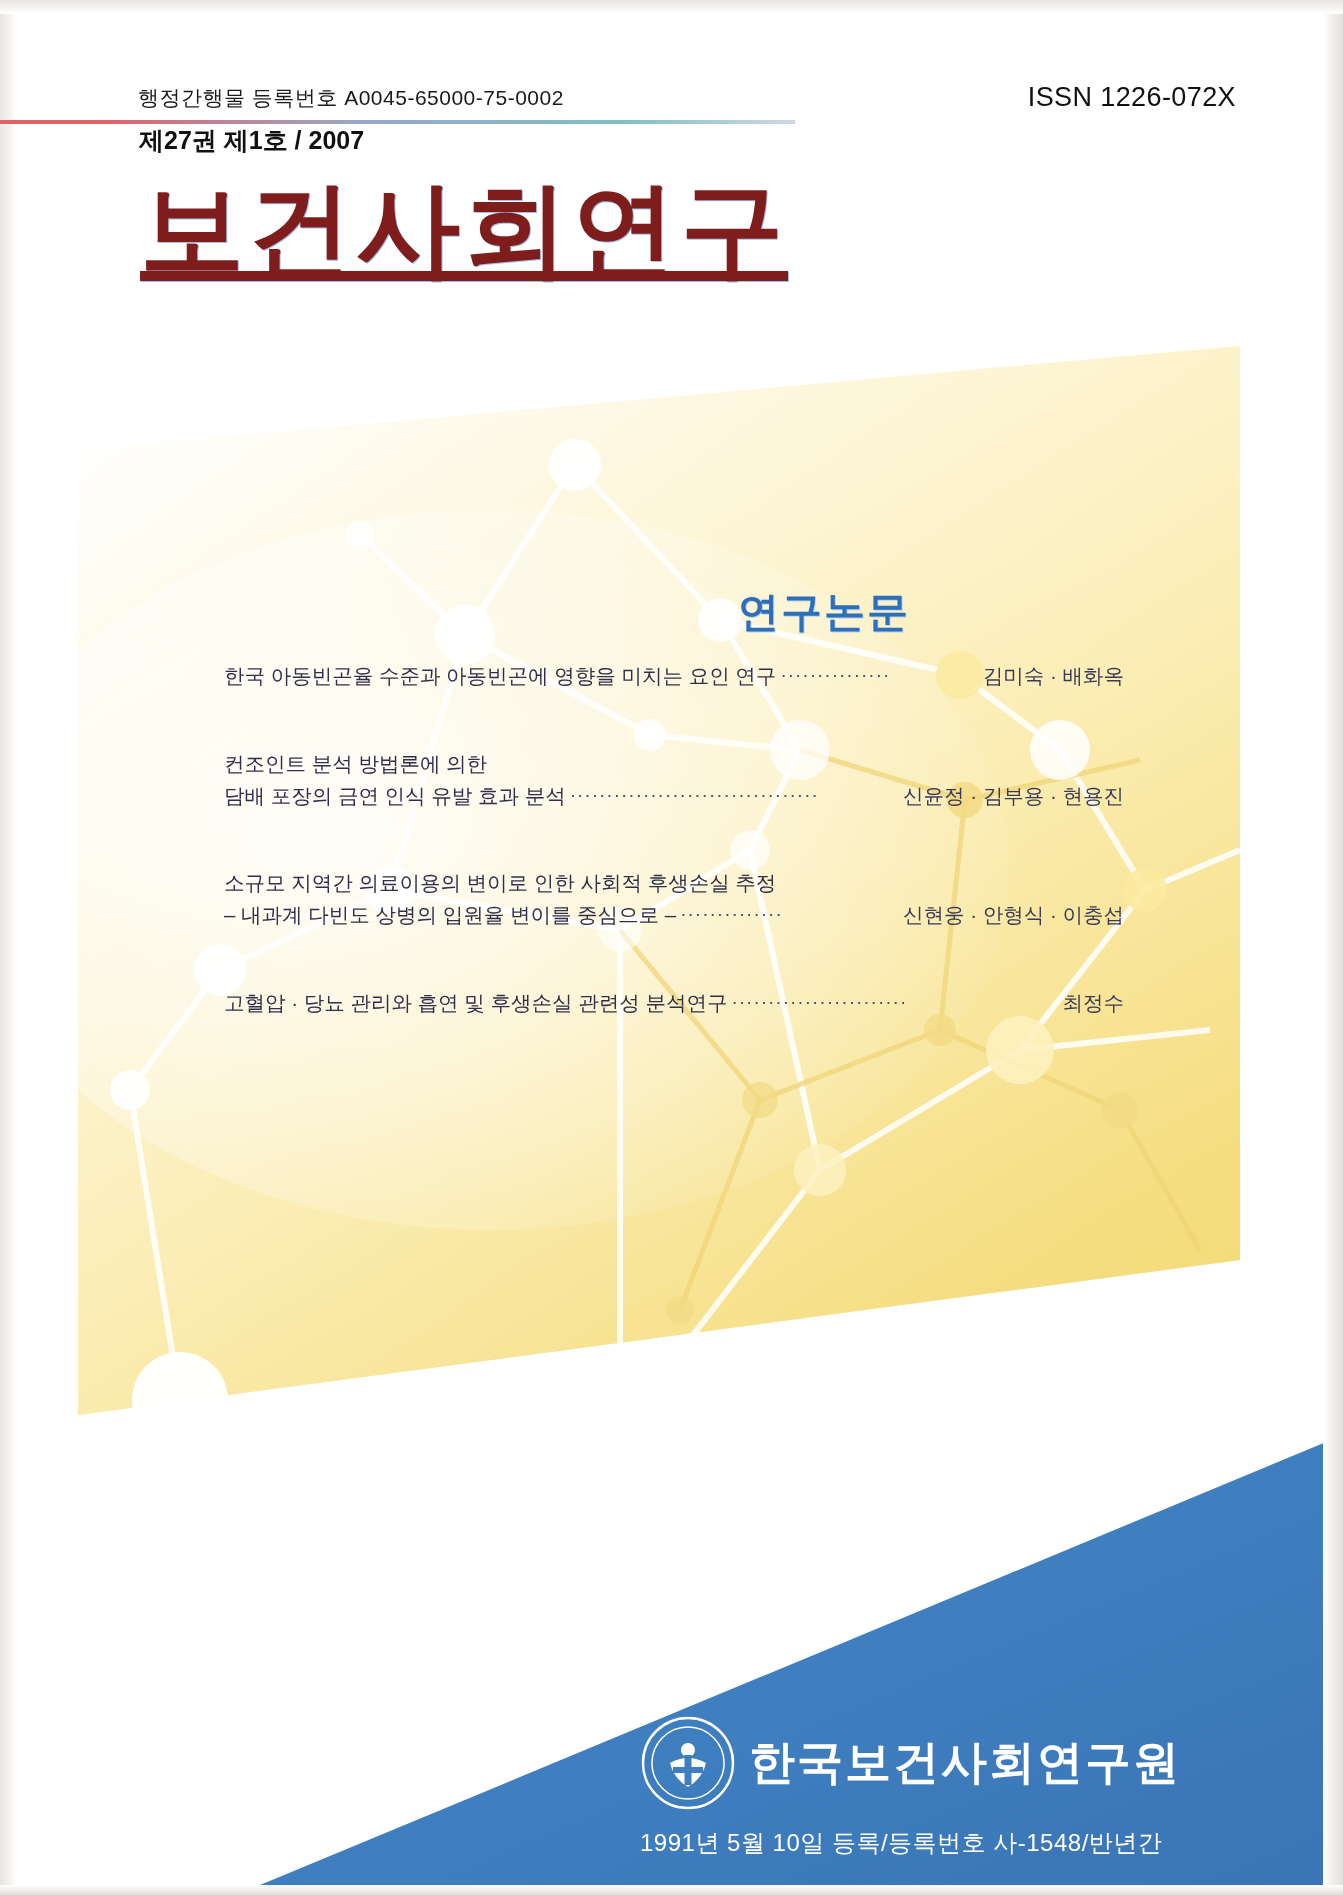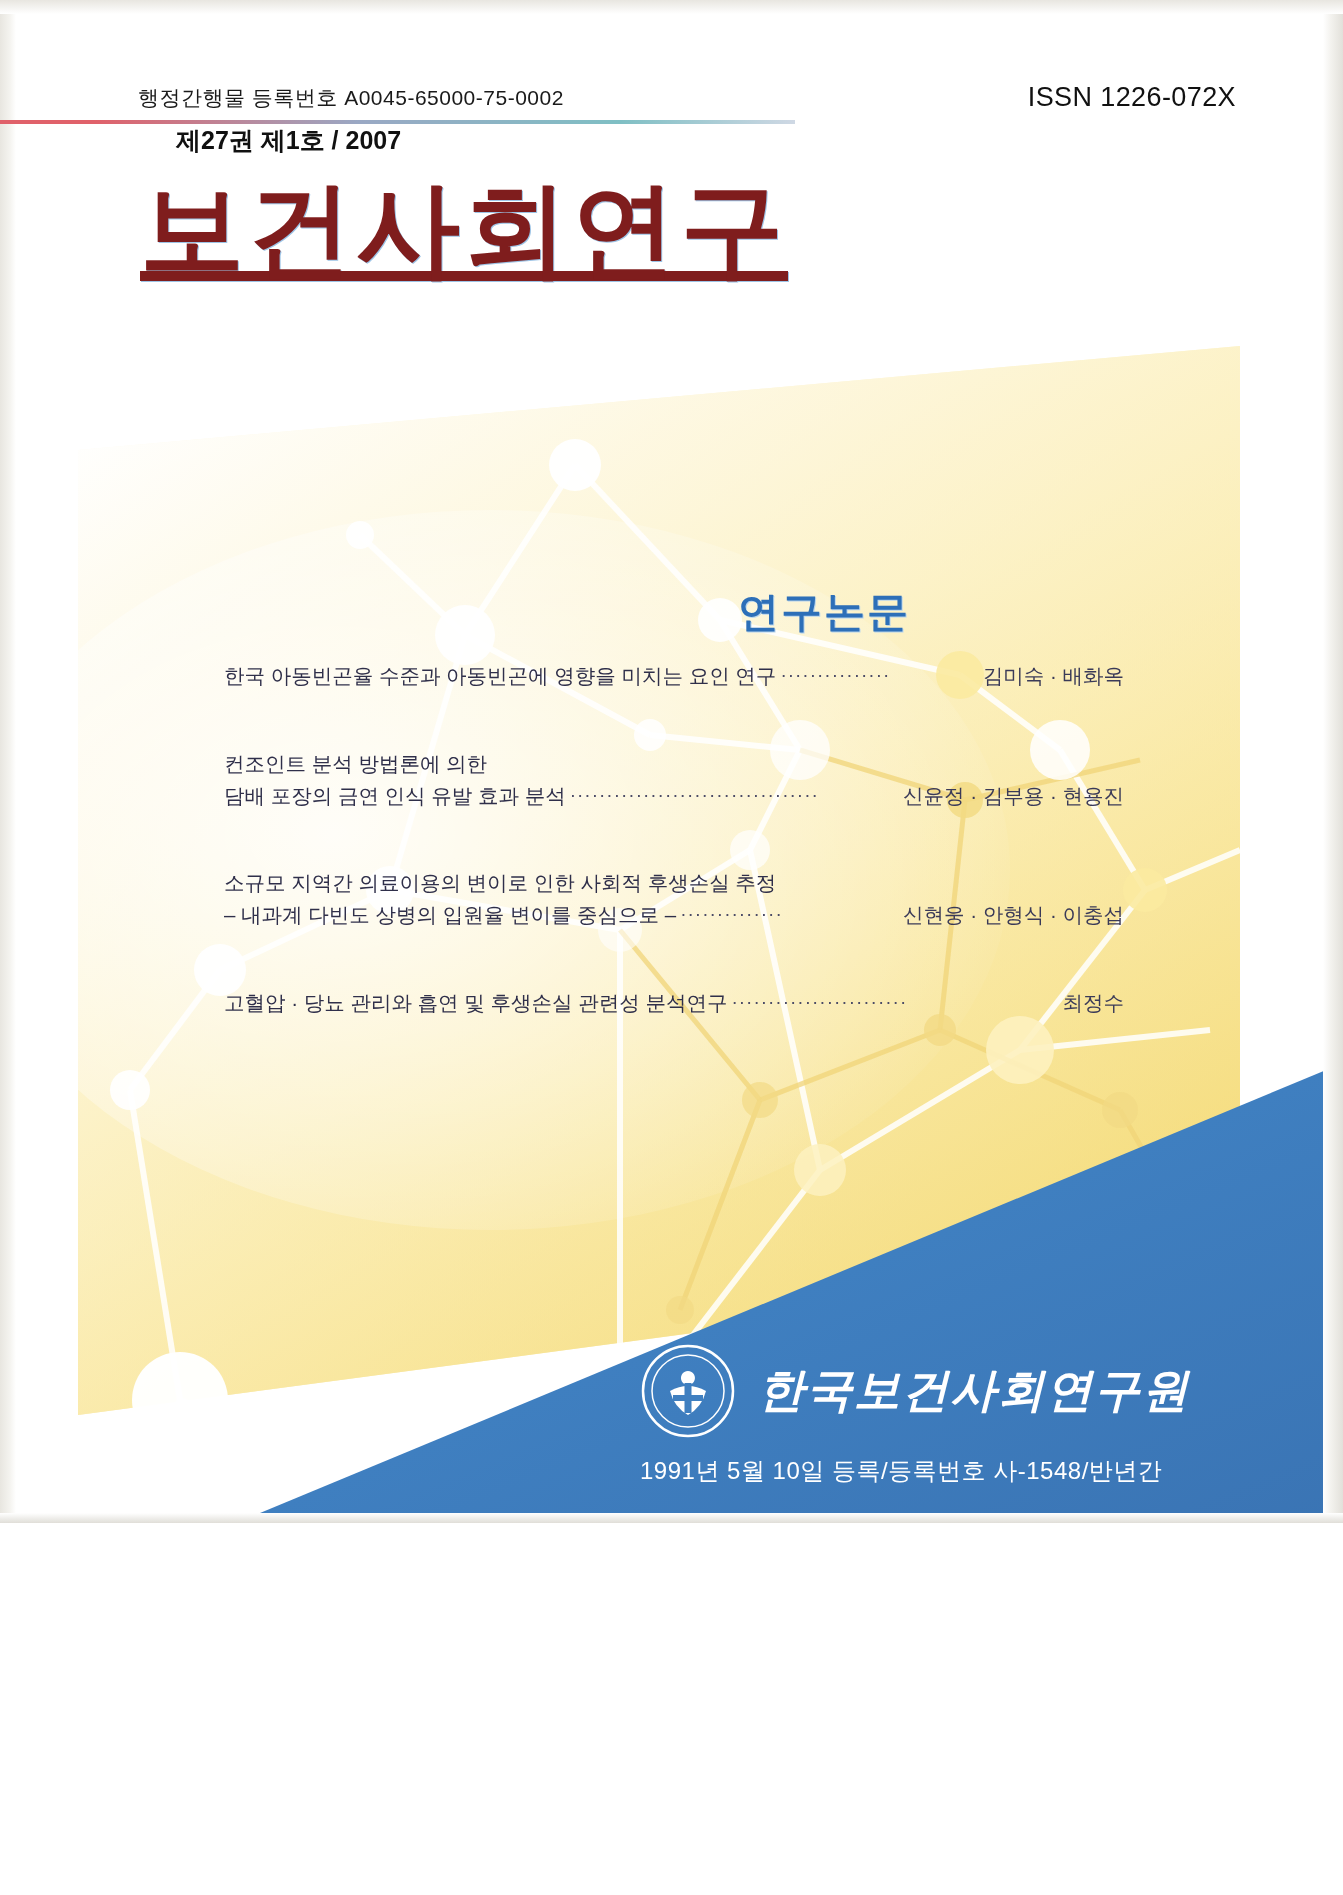--- a/index.html
+++ b/index.html
@@ -9,21 +9,21 @@
   }
   body {
     width: 1343px;
     height: 1895px;
     font-family: "Liberation Sans", sans-serif;
     overflow: hidden;
   }
   #cover {
     position: relative;
     width: 1343px;
-    height: 1523px;
+    height: 1895px;
     background: #ffffff;
     overflow: hidden;
   }
   
   .scan-edge-left {
     position: absolute;
     left: 0; top: 0;
     width: 16px; height: 1895px;
     background: linear-gradient(90deg, #e8e6e0 0%, #f4f3ef 60%, #ffffff 100%);
   }
@@ -75,21 +75,20 @@
     white-space: nowrap;
   }
   .volume-line {
     position: absolute;
     left: 139px;
     top: 124px;
     font-size: 25px;
     font-weight: bold;
     color: #111111;
     white-space: nowrap;
-    margin-left: 37px;
   }
 
   .journal-title {
     position: absolute;
     left: 140px;
     top: 172px;
     font-size: 104px;
     font-weight: bold;
     letter-spacing: 4px;
     color: #7f1d1d;
@@ -177,22 +176,21 @@
     white-space: nowrap;
   }
 
   
   .inst-block {
     position: absolute;
     left: 640px;
     bottom: 84px;
     display: flex;
     align-items: center;
-    gap: 22px;
-    font-style: italic;
+    gap: 13px;
   }
   .inst-name {
     font-size: 46px;
     font-weight: bold;
     color: #ffffff;
     letter-spacing: 2px;
     white-space: nowrap;
   }
   .inst-sub {
     position: absolute;

